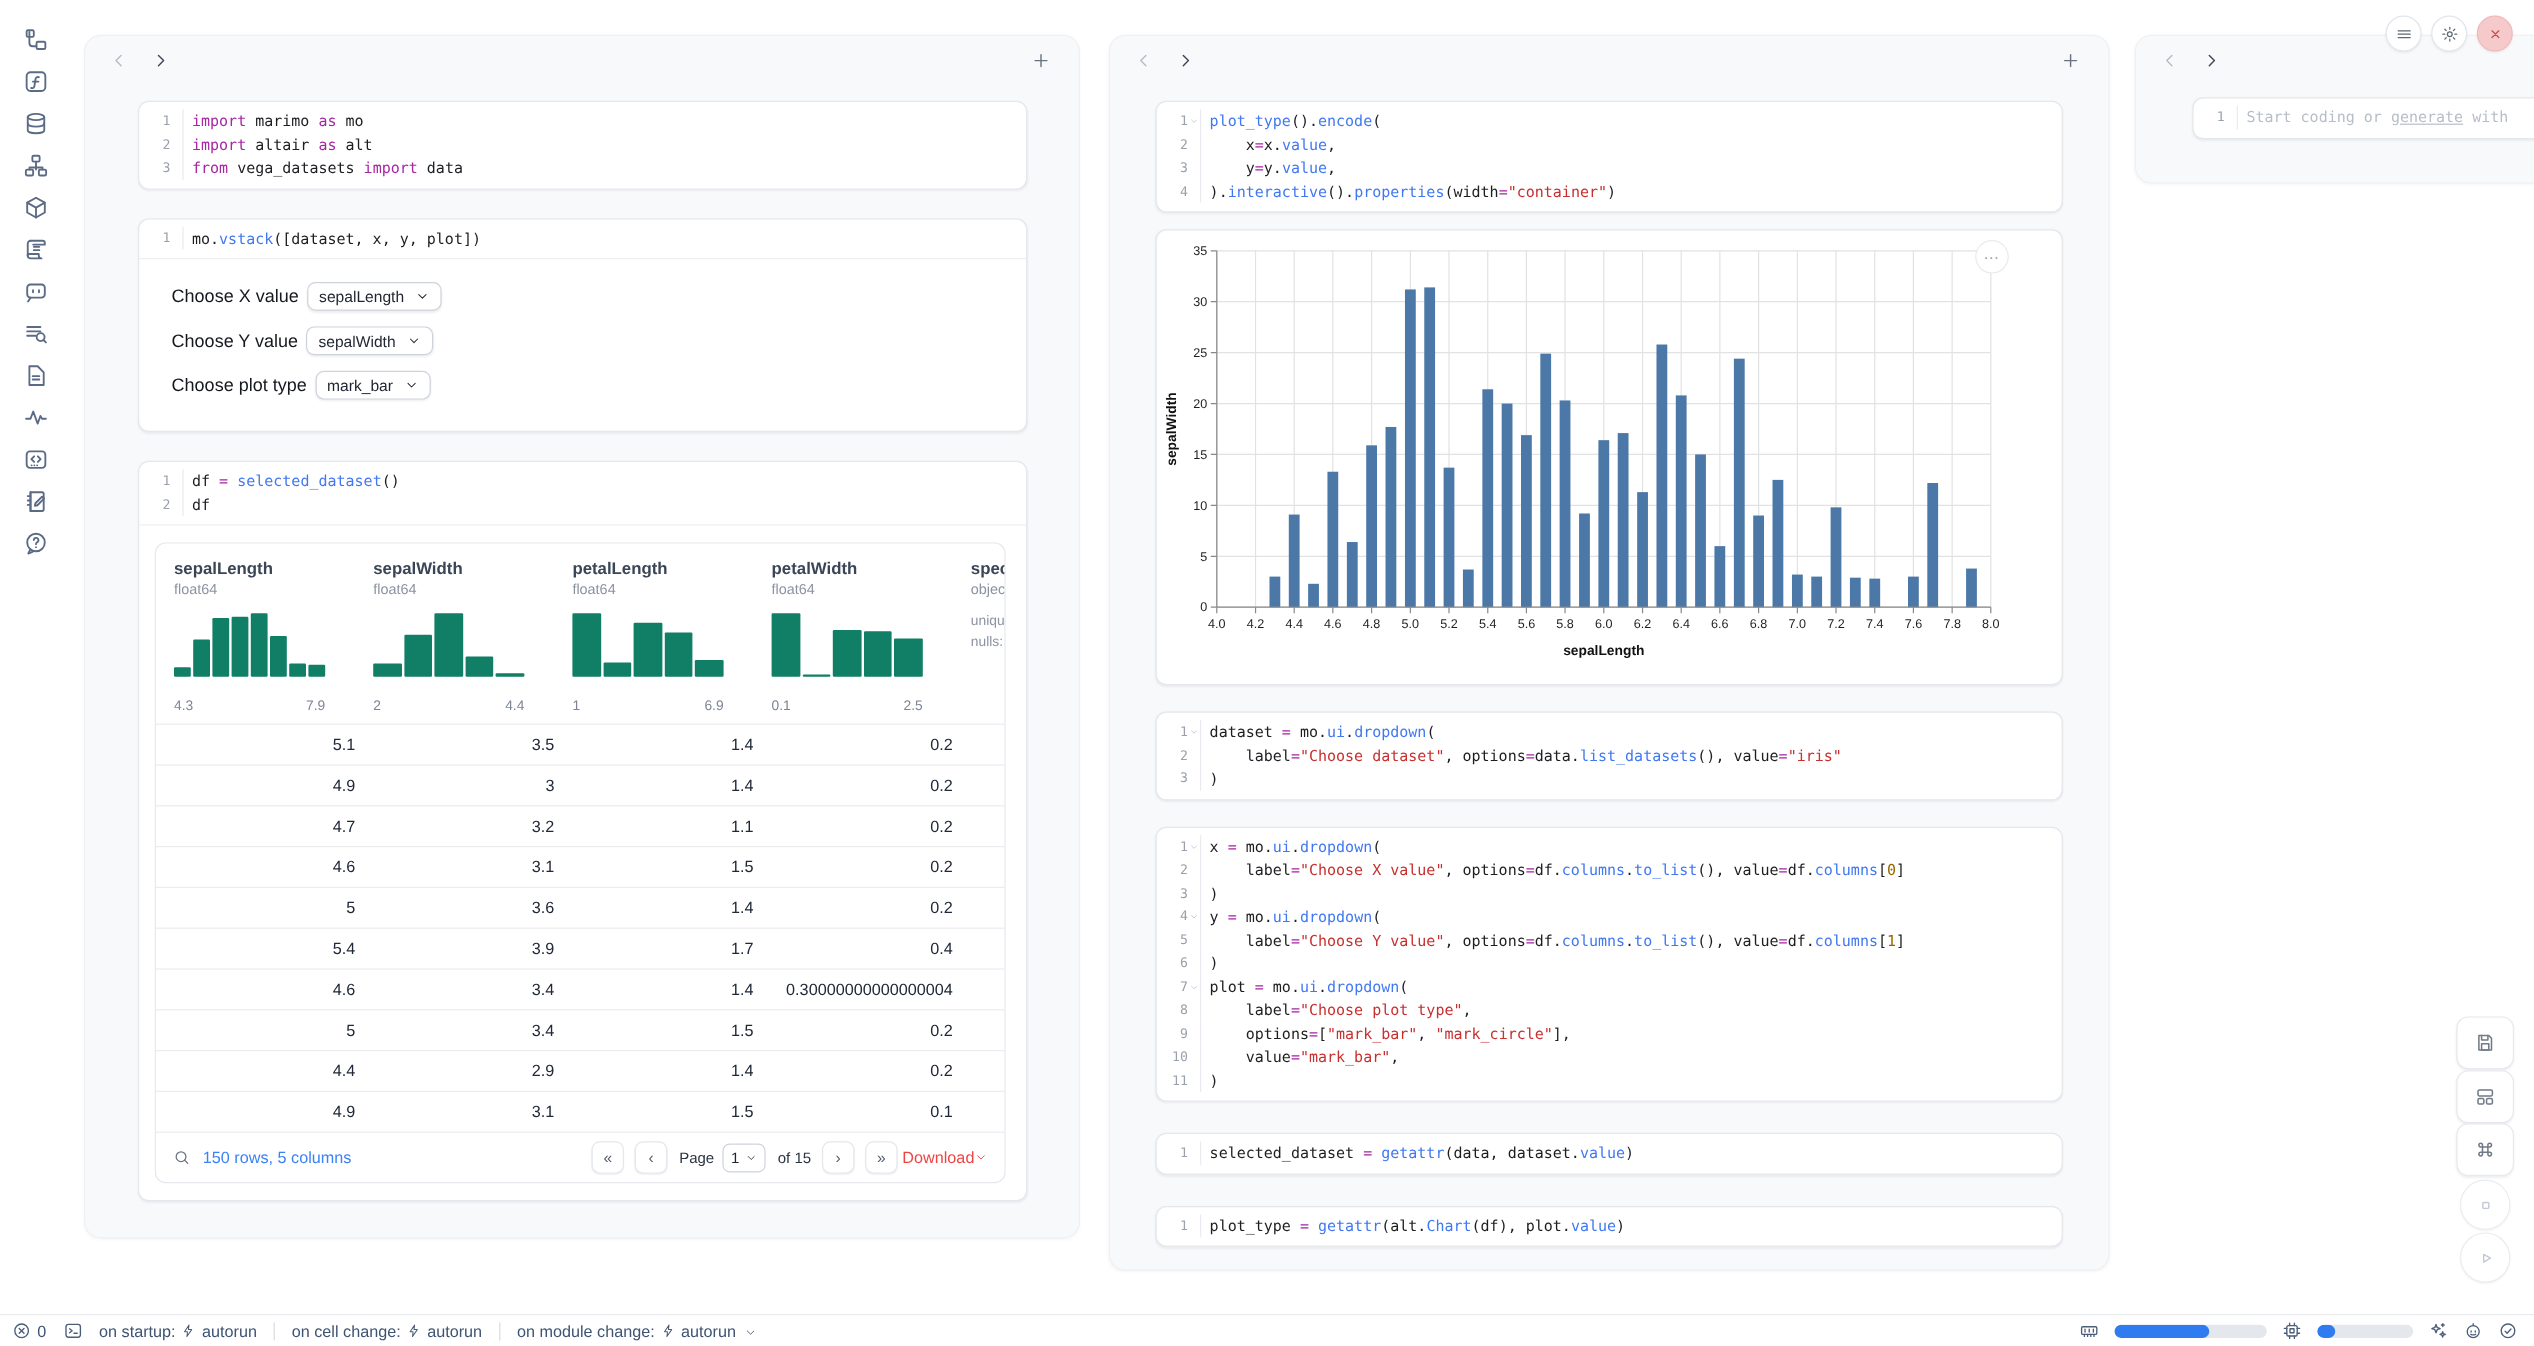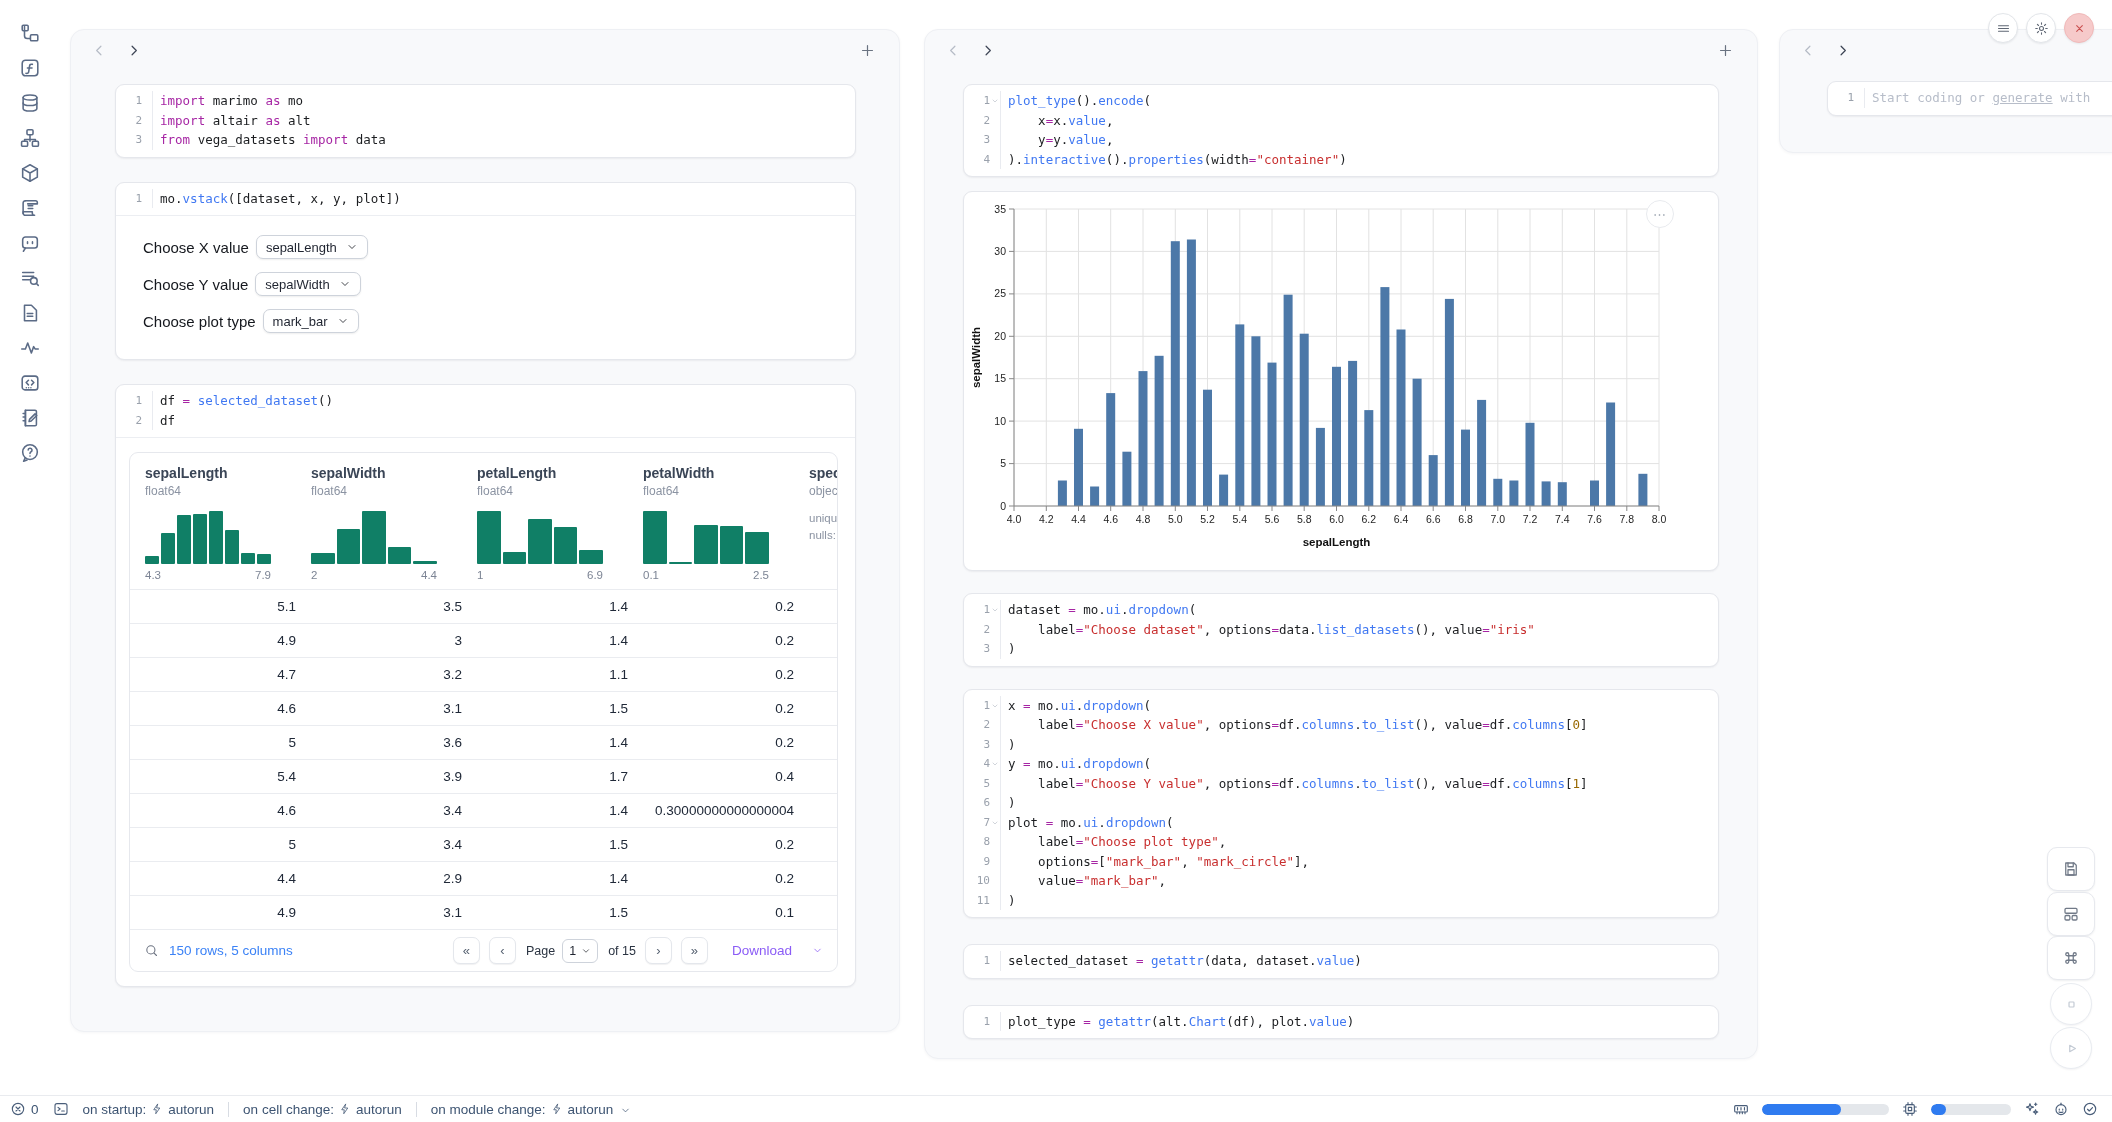--- a/index.html
+++ b/index.html
@@ -55,36 +55,36 @@
 
   
   .tblwrap{border-top:1px solid #eceef2;padding:14px 17px 14px 13px;}
   .tbl{border:1px solid #e6e8ed;border-radius:9px;overflow:hidden;background:#fff;width:709px;box-sizing:border-box;}
   .thead{display:flex;padding:12px 0 8px 0;}
   .thc{width:166px;flex:none;padding-left:15px;box-sizing:border-box;}
   .thc .cname{font-size:14px;font-weight:bold;color:#3a4556;}
   .thc .ctype{font-size:12px;color:#8b93a2;margin-top:3px;}
   .hist{margin-top:10px;height:56px;width:126px;display:flex;align-items:flex-end;gap:2px;}
   .hist div{background:#107f66;flex:1;border-radius:1px;}
-  .minmax{width:126px;display:flex;justify-content:space-between;font-size:11.5px;color:#7c8494;margin-top:5px;}
+  .minmax{width:126px;display:flex;justify-content:space-between;font-size:11.5px;color:#7c8494;margin-top:19px;}
   .cstats{font-size:11.5px;color:#8b93a2;margin-top:12px;line-height:17px;white-space:nowrap;}
   .tr{display:flex;height:33px;align-items:center;border-top:1px solid #eaecf0;text-align:right;}
   .td{width:166px;flex:none;padding-left:15px;box-sizing:border-box;font-size:13.5px;color:#202938;white-space:nowrap;}
   .tfoot{height:42px;border-top:1px solid #eaecf0;display:flex;align-items:center;padding:0 14px;box-sizing:border-box;}
   .tfoot .searchicon{width:15px;height:15px;color:#6b7280;margin-right:10px;cursor:pointer;}
   .tfoot .searchicon svg{width:15px;height:15px;}
   .rowsum{font-size:13.5px;color:#3b82f6;}
   .pgbtn{width:25px;height:25px;border:1px solid #e4e7ec;border-radius:7px;background:#fff;
          box-shadow:0 1px 1px rgba(16,24,40,.06);display:flex;align-items:center;justify-content:center;
          color:#556070;font-size:13px;margin-left:9px;cursor:pointer;}
   .pglabel{font-size:12.5px;color:#2b3442;margin-left:10px;}
   .pgselect{display:inline-flex;align-items:center;gap:5px;height:22px;border:1px solid #ced3db;border-radius:6px;
             background:#fff;padding:0 6px;font-size:12.5px;color:#1f2430;margin-left:7px;cursor:pointer;}
   .pgselect svg{width:10px;height:10px;color:#23272e;}
-  .dl{font-size:13.5px;color:#8b5cf6;margin-left:24px;display:inline-flex;align-items:center;gap:20px;cursor:pointer;}
+  .dl{font-size:13.5px;color:#ef4444;margin-left:4px;display:inline-flex;align-items:center;gap:0;cursor:pointer;}
   .dl svg{width:11px;height:11px;}
 
   
   .chart-box{height:378px;}
   .chart-actions{position:absolute;top:8px;right:44px;width:26px;height:26px;border:1px solid #e8eaee;
                  border-radius:50%;background:#fff;color:#98a1ad;display:flex;align-items:center;justify-content:center;
                  font-size:13px;letter-spacing:1px;cursor:pointer;}
 
   
   .circ{position:absolute;width:28px;height:28px;border-radius:50%;background:#fff;border:1px solid #e3e6ea;

